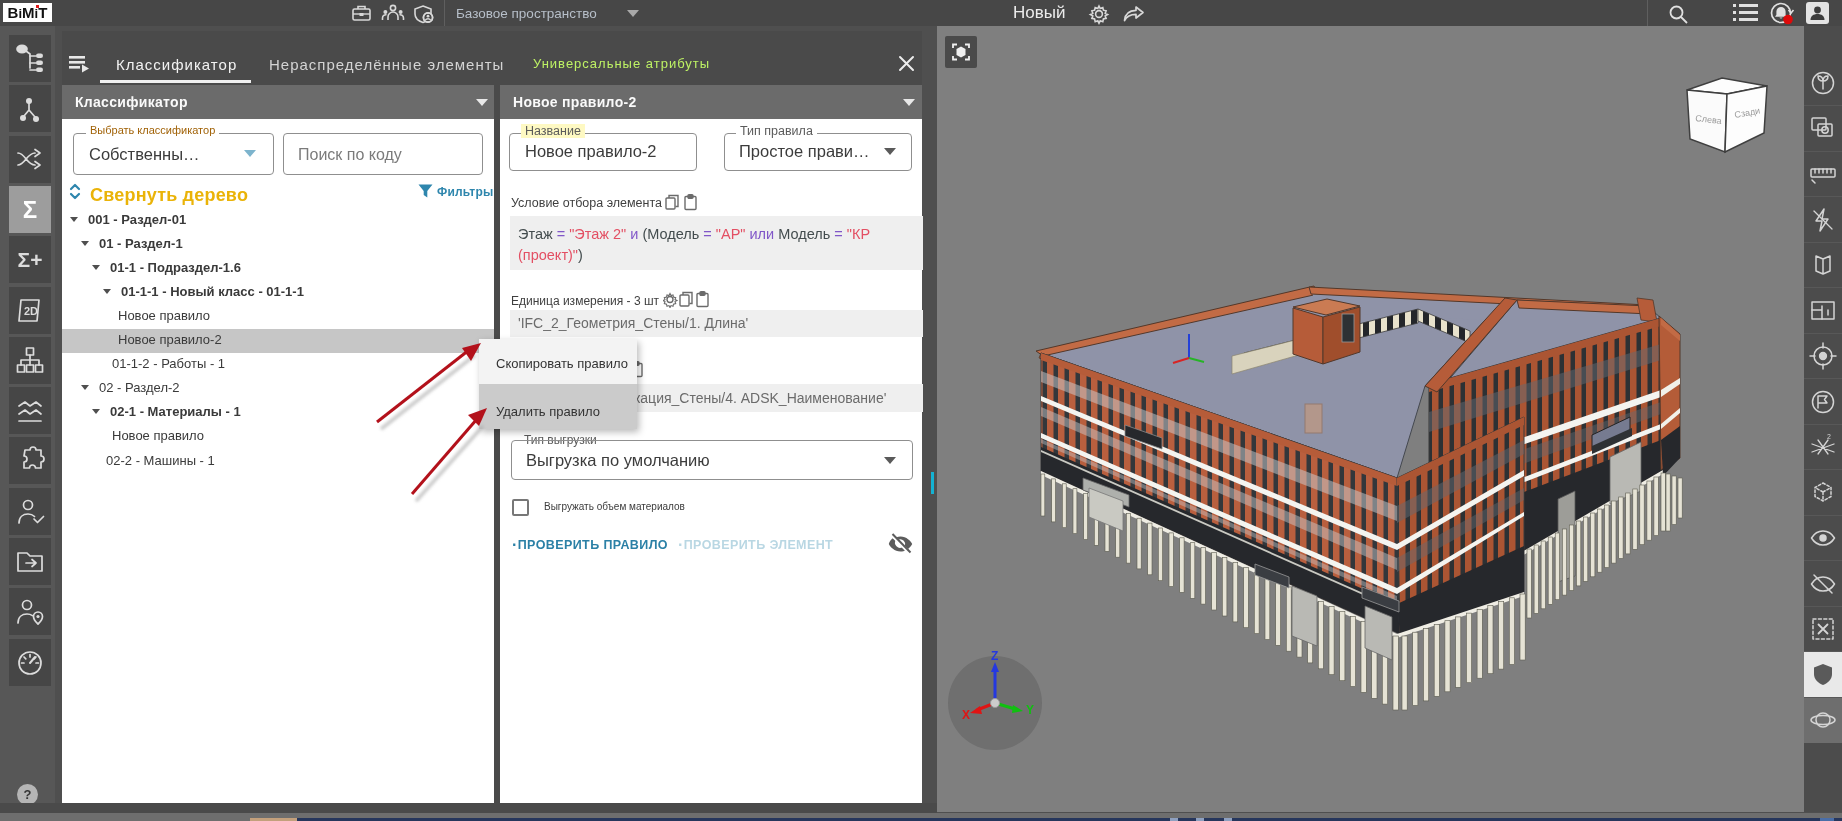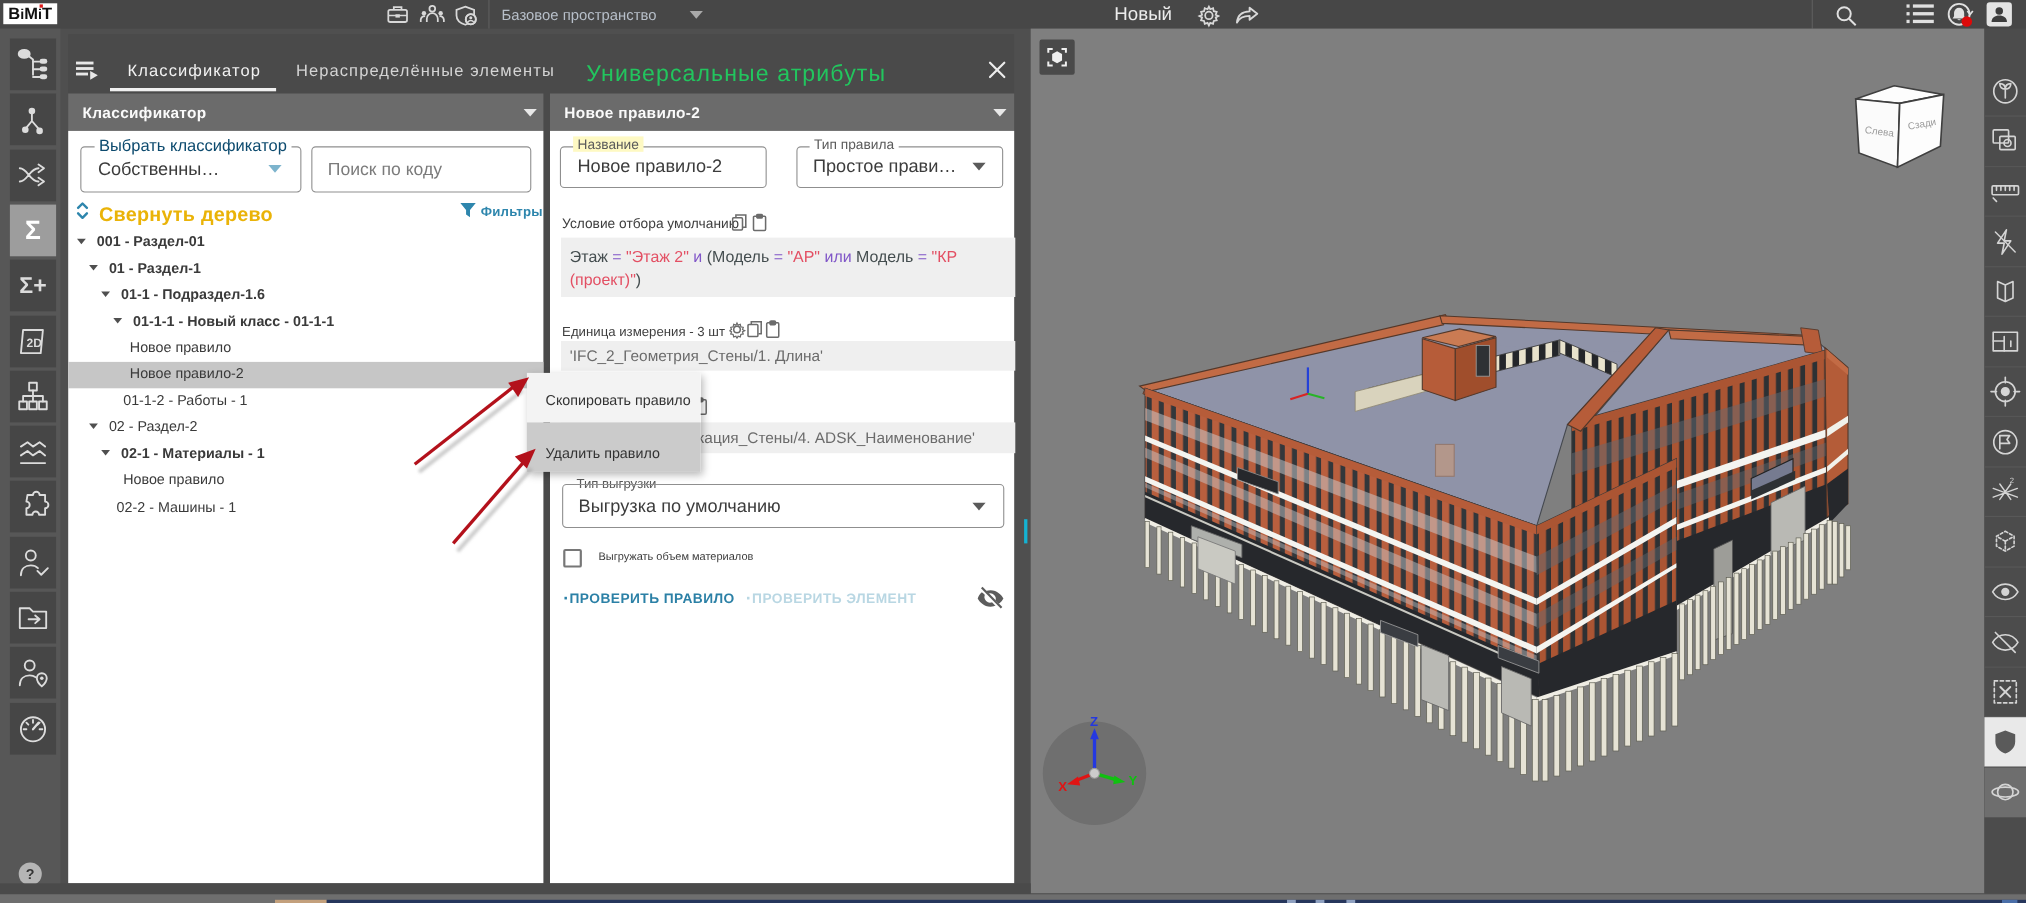--- a/index.html
+++ b/index.html
@@ -137,32 +137,32 @@
 <div class="abs" style="left:62px;top:31px;width:860px;height:772px;background:#4a4a4a"></div>
 <svg class="abs" style="left:69px;top:55px" width="20" height="18" viewBox="0 0 20 18" fill="#e8e8e8">
   <rect x="0" y="1" width="16" height="2.6"></rect>
     <rect x="0" y="6" width="16" height="2.6"></rect>
     <rect x="0" y="11" width="11" height="2.6"></rect>
   <path d="M13 9.5 l7 4 -7 4 z"></path>
 </svg>
 <div class="abs" style="left:116px;top:56px;font-size:15px;color:#f2f2f2;letter-spacing:1px">Классификатор</div>
 <div class="abs" style="left:100px;top:80px;width:151px;height:3px;background:#f0f0f0"></div>
 <div class="abs" style="left:269px;top:56px;font-size:15px;color:#d4d4d4;letter-spacing:1px">Нераспределённые элементы</div>
-<div class="abs" style="left:533px;top:56px;font-size:21px;color:#22c55e;letter-spacing:1px">Универсальные атрибуты</div>
+<div class="abs" style="left:533px;top:56px;font-size:13px;color:#bef264;letter-spacing:1px">Универсальные атрибуты</div>
 <svg class="abs" style="left:898px;top:55px" width="17" height="17" viewBox="0 0 17 17" stroke="#ececec" stroke-width="2" stroke-linecap="round">
   <path d="M2 2 L15 15 M15 2 L2 15"></path>
 </svg>
 
 <div class="abs" style="left:62px;top:85px;width:432px;height:34px;background:#6b6b6b"></div>
 <div class="abs" style="left:75px;top:94px;font-size:14px;font-weight:bold;color:#fafafa;letter-spacing:0.3px">Классификатор</div>
 <div class="abs" style="left:476px;top:99px;width:0;height:0;border-left:6px solid transparent;border-right:6px solid transparent;border-top:7px solid #e8e8e8"></div>
 <div class="abs" style="left:62px;top:119px;width:432px;height:684px;background:#fff"></div>
 
 <div class="abs" style="left:73px;top:133px;width:201px;height:42px;border:1px solid #8f8f8f;border-radius:4px"></div>
-<div class="abs" style="left:86px;top:124px;background:#fff;padding:0 4px;font-size:15px;color:#0c4a6e">Выбрать классификатор</div>
+<div class="abs" style="left:86px;top:124px;background:#fff;padding:0 4px;font-size:11px;color:#a16207">Выбрать классификатор</div>
 <div class="abs" style="left:89px;top:145px;font-size:16.5px;color:#3c3c3c">Собственны…</div>
 <div class="abs" style="left:244px;top:150px;width:0;height:0;border-left:6.5px solid transparent;border-right:6.5px solid transparent;border-top:7.5px solid #7db4cd"></div>
 <div class="abs" style="left:283px;top:133px;width:200px;height:42px;border:1px solid #8f8f8f;border-radius:4px"></div>
 <div class="abs" style="left:298px;top:146px;font-size:16px;color:#7b7b7b">Поиск по коду</div>
 
 <svg class="abs" style="left:68px;top:183px" width="14" height="17" viewBox="0 0 14 17" fill="none" stroke="#2e86ad" stroke-width="2.2" stroke-linecap="round" stroke-linejoin="round">
   <path d="M3 6 L7 2 L11 6"></path>
     <path d="M3 11 L7 15 L11 11"></path>
 </svg>
 <div class="abs" style="left:90px;top:185px;font-size:18px;font-weight:bold;color:#eab308;letter-spacing:0.2px">Свернуть дерево</div>
@@ -196,21 +196,21 @@
 
 <div class="abs" style="left:509px;top:133px;width:188px;height:38px;border:1px solid #8f8f8f;border-radius:4px"></div>
 <div class="abs" style="left:521px;top:124px;background:#fef9c3;padding:0 4px;font-size:12.5px;color:#5b5b5b">Название</div>
 <div class="abs" style="left:525px;top:142px;font-size:16.5px;color:#3c3c3c">Новое правило-2</div>
 
 <div class="abs" style="left:724px;top:133px;width:188px;height:38px;border:1px solid #8f8f8f;border-radius:4px"></div>
 <div class="abs" style="left:736px;top:124px;background:#fff;padding:0 4px;font-size:12.5px;color:#5b5b5b">Тип правила</div>
 <div class="abs" style="left:739px;top:142px;font-size:16.5px;color:#3c3c3c">Простое прави…</div>
 <div class="abs" style="left:884px;top:148px;width:0;height:0;border-left:6.5px solid transparent;border-right:6.5px solid transparent;border-top:7.5px solid #5a5a5a"></div>
 
-<div class="abs" style="left:511px;top:196px;font-size:12.5px;color:#3f3f3f">Условие отбора умолчанию</div>
+<div class="abs" style="left:511px;top:196px;font-size:12.5px;color:#3f3f3f">Условие отбора элемента</div>
 <svg class="abs" style="left:665px;top:194px" width="34" height="17" viewBox="0 0 34 17" fill="none" stroke="#6b6b6b" stroke-width="1.4">
   <rect x="1" y="4" width="9" height="11" rx="1"></rect>
     <path d="M4 4 v-2.5 h9 v11 h-2.5"></path>
   <g transform="translate(19,0)">
       <rect x="1" y="2.5" width="11" height="13" rx="1"></rect>
       <rect x="4" y="0.8" width="5" height="3.4" rx="1" fill="#6b6b6b"></rect>
     </g>
 </svg>
 <div class="abs" style="left:510px;top:216px;width:413px;height:54px;background:#efefef"></div>
 <div class="abs" style="left:518px;top:224px;width:362px;font-size:14.5px;line-height:21px;color:#434c4e">Этаж <span style="color:#8157c8">=</span> <span style="color:#e34f63">"Этаж 2"</span> <span style="color:#8157c8">и</span> (Модель <span style="color:#8157c8">=</span> <span style="color:#e34f63">"АР"</span> <span style="color:#8157c8">или</span> Модель <span style="color:#8157c8">=</span> <span style="color:#e34f63">"КР (проект)"</span>)</div>

